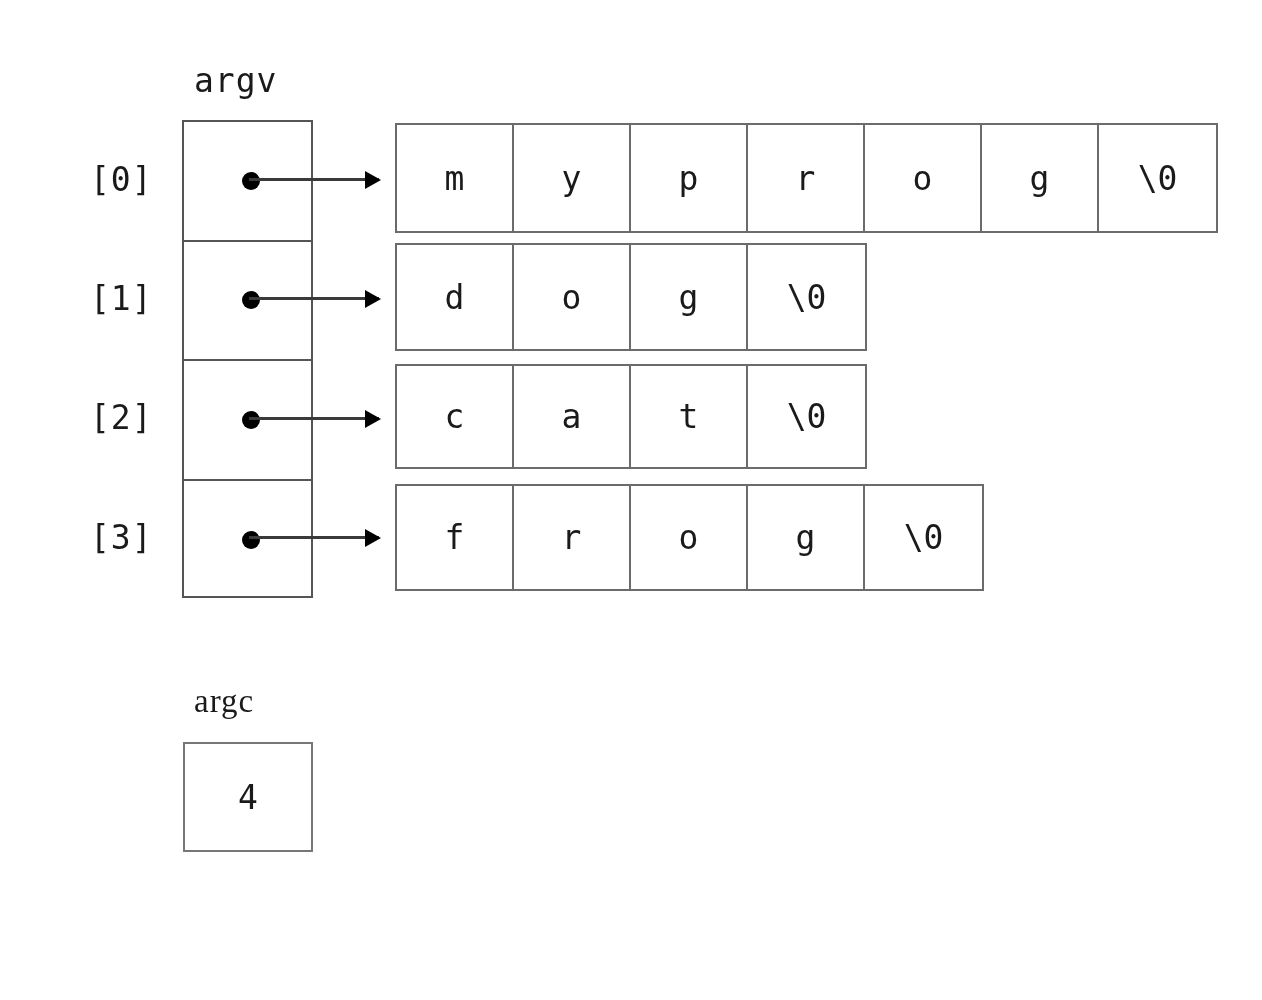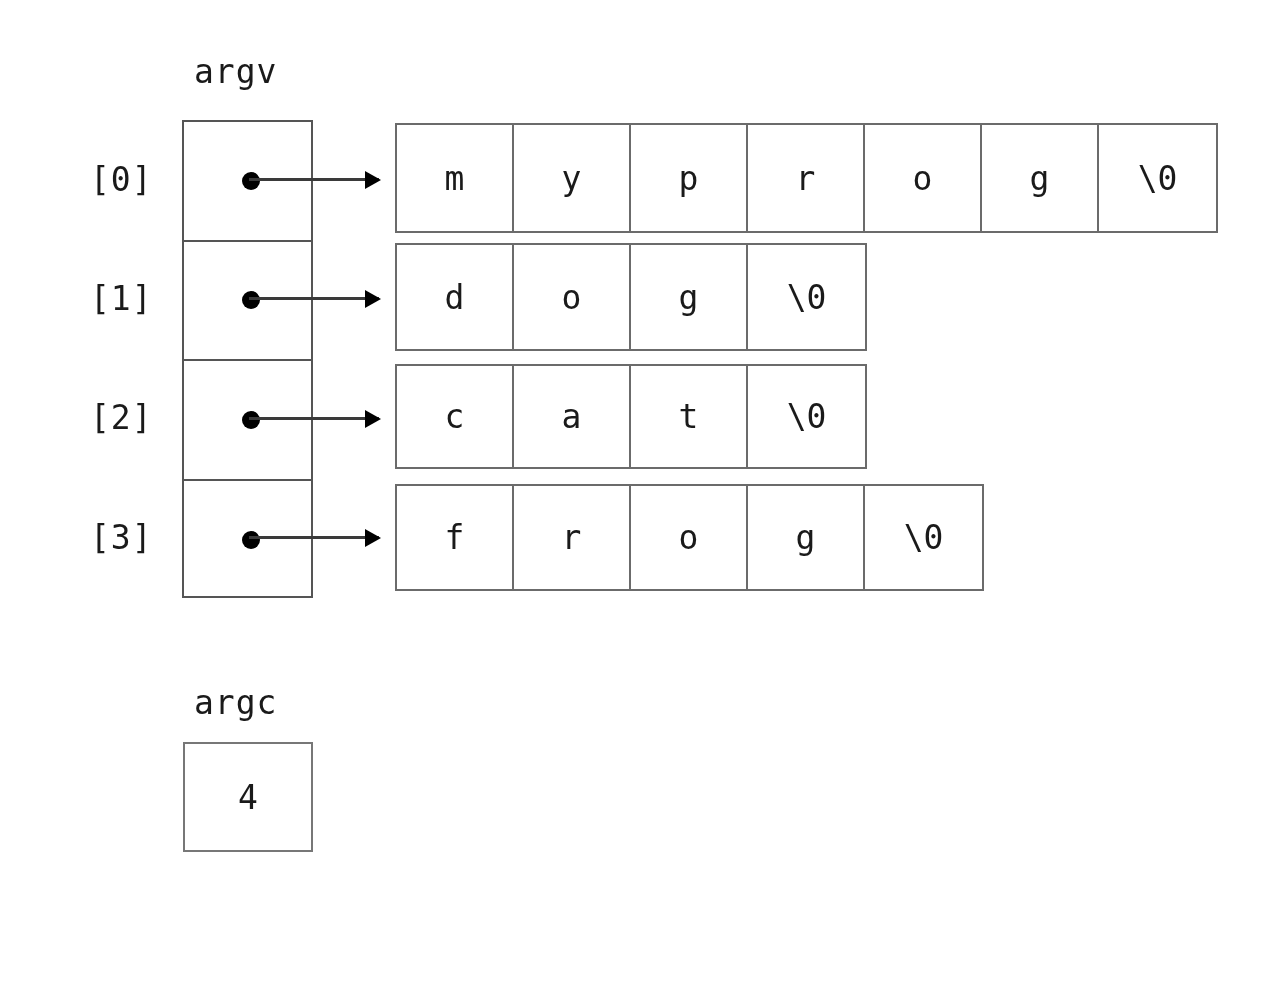--- a/index.html
+++ b/index.html
@@ -24,22 +24,22 @@
 
   
   .var-label {
     position: absolute;
     font-family: "DejaVu Sans Mono", "Liberation Mono", monospace;
     font-size: 33px;
     letter-spacing: 1px;
     color: #1a1a1a;
     white-space: nowrap;
   }
-  #argv-label { left: 194px; top: 52px; }
-  #argc-label { left: 194px; top: 683px; }
+  #argv-label { left: 194px; top: 61px; }
+  #argc-label { left: 194px; top: 683px; font-family: Liberation Serif, serif; }
 
   .index-label {
     position: absolute;
     font-family: "DejaVu Sans Mono", "Liberation Mono", monospace;
     font-size: 33px;
     letter-spacing: 1px;
     color: #1a1a1a;
     width: 90px;
     text-align: left;
     white-space: nowrap;

